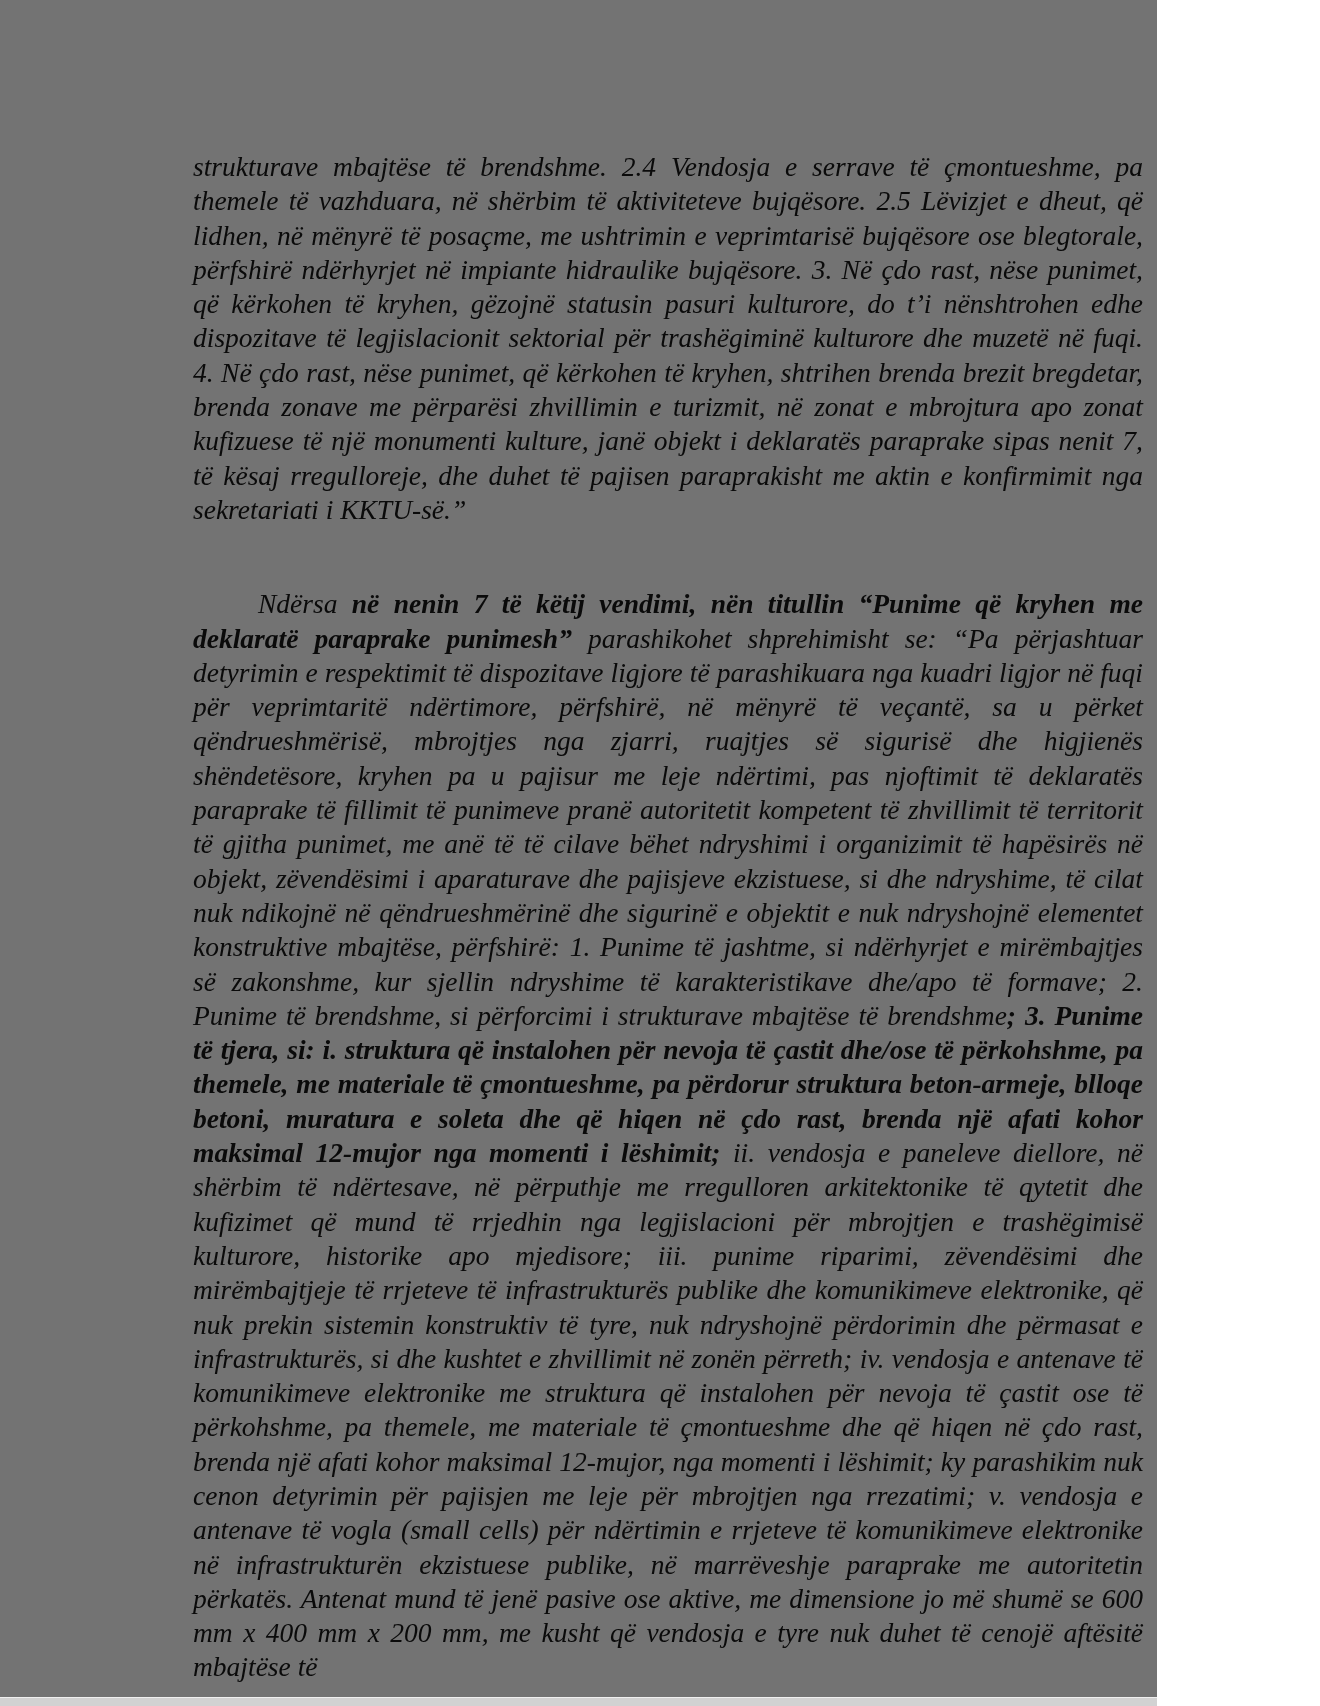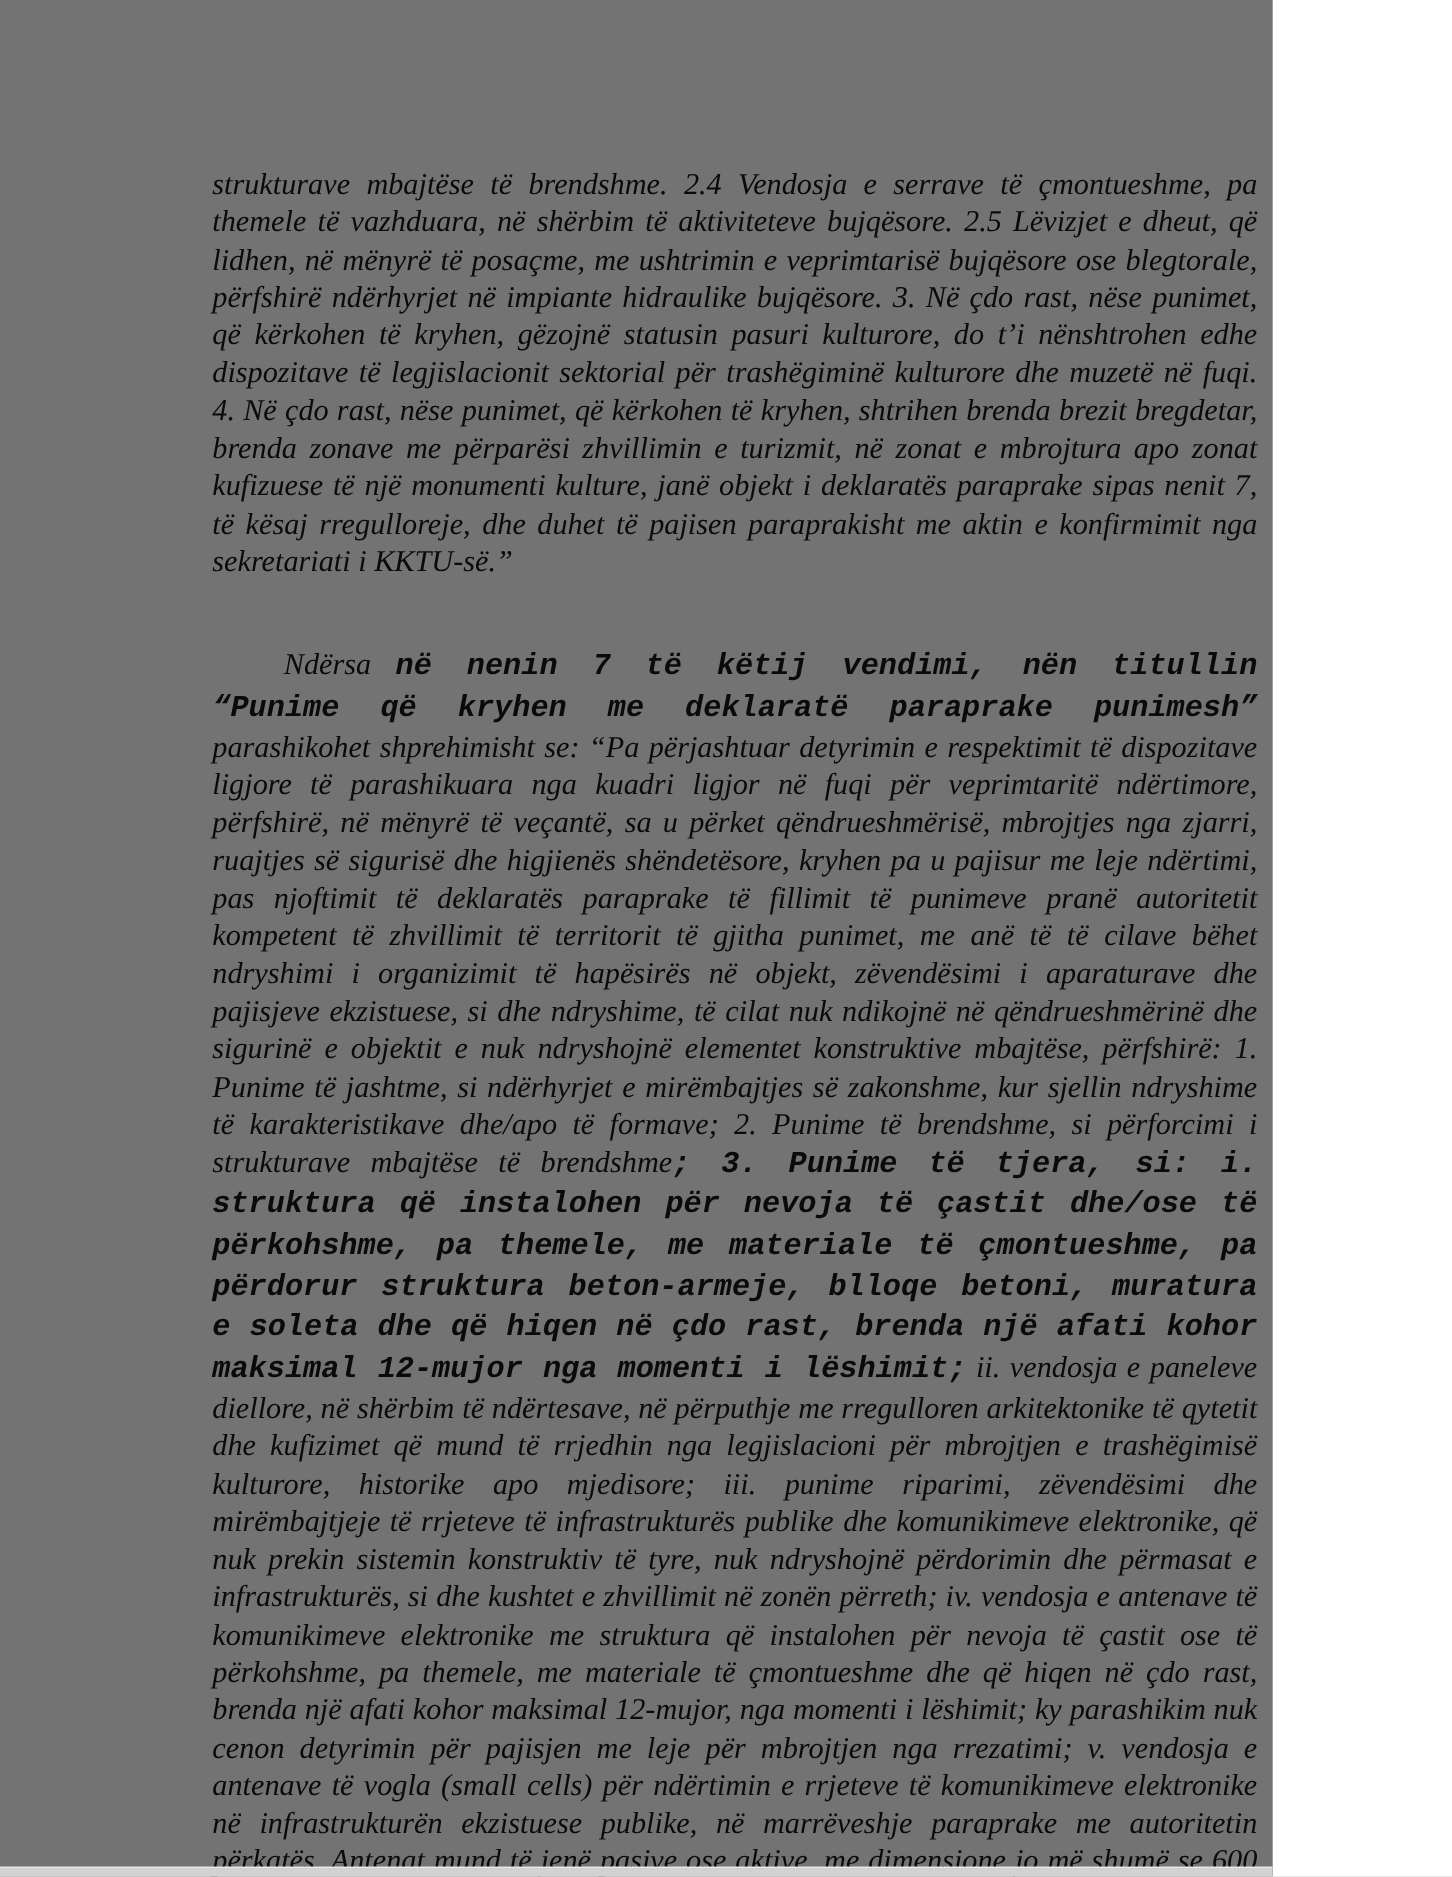--- a/index.html
+++ b/index.html
@@ -29,21 +29,20 @@
   .para {
     margin: 0;
     padding: 0;
   }
   .para.indent {
     text-indent: 65px;
     margin-top: 60px;
   }
   .seg.bold {
     font-weight: bold;
-    font-family: Liberation Mono, monospace;
   }
   .h-scrollbar {
     position: absolute;
     left: 0;
     bottom: 0;
     width: 100%;
     height: 8px;
     background: #d2d2d2;
     border-top: 1px solid #efefef;
   }

